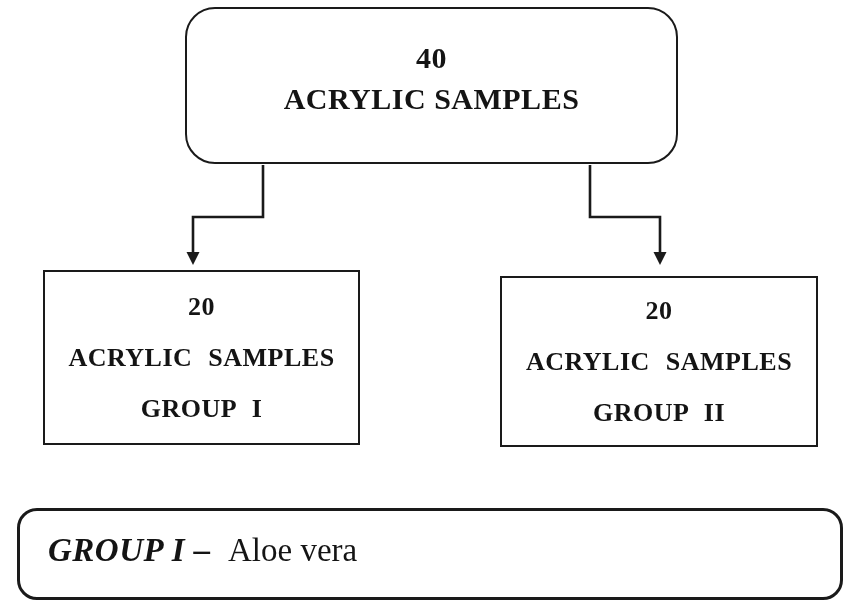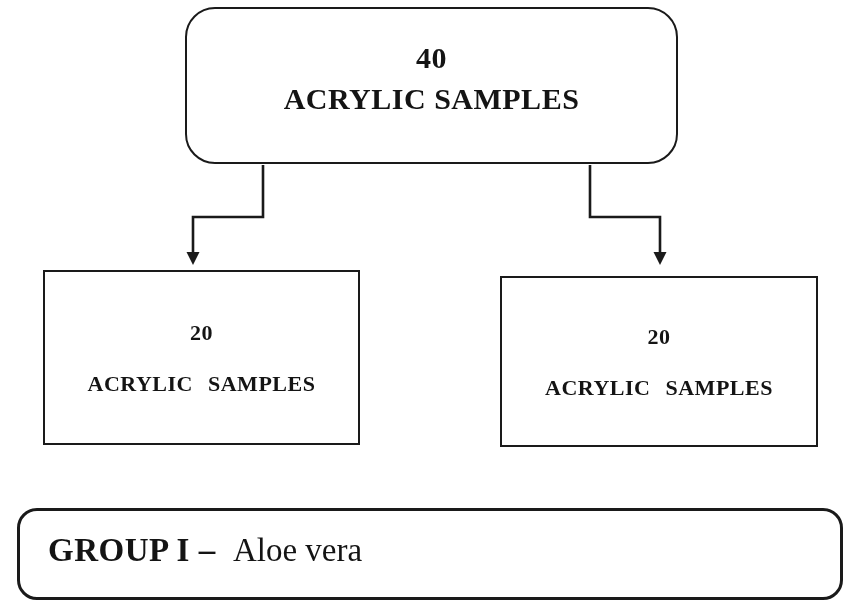--- a/index.html
+++ b/index.html
@@ -67,21 +67,21 @@
     width: 317px;
     height: 175px;
   }
   .group-box-2 {
     left: 500px;
     top: 276px;
     width: 318px;
     height: 171px;
   }
   .group-box .line {
-    font-size: 22px;
+    font-size: 26px;
     font-weight: bold;
     line-height: 51px;
     letter-spacing: 0.5px;
     word-spacing: 9px;
   }
   .legend-box {
     left: 17px;
     top: 508px;
     width: 826px;
     height: 92px;
@@ -91,20 +91,21 @@
     justify-content: space-between;
     align-items: center;
     padding: 0 16px 8px 28px;
     font-size: 33px;
   }
   .legend-entry {
     white-space: nowrap;
   }
   .legend-label {
     font-weight: bold;
+    font-style: italic;
     letter-spacing: 0.5px;
   }
   .legend-value-italic {
     margin-left: 9px;
   }
   .legend-value-plain {
     font-style: normal;
     font-weight: normal;
     margin-left: 7px;
   }
@@ -126,25 +127,27 @@
   </svg>
 
   <div class="box root-box">
     <div class="line">40</div>
     <div class="line">ACRYLIC SAMPLES</div>
   </div>
 
   <div class="box group-box group-box-1">
     <div class="line">20</div>
     <div class="line">ACRYLIC SAMPLES</div>
+    <div class="line">GROUP I</div>
   </div>
 
   <div class="box group-box group-box-2">
     <div class="line">20</div>
     <div class="line">ACRYLIC SAMPLES</div>
+    <div class="line">GROUP II</div>
   </div>
 
   <div class="box legend-box">
     <span class="legend-entry">
       <span class="legend-label">GROUP I –</span>
       <span class="legend-value-italic">Aloe vera</span>
     </span>
   </div>
 
 </div>

